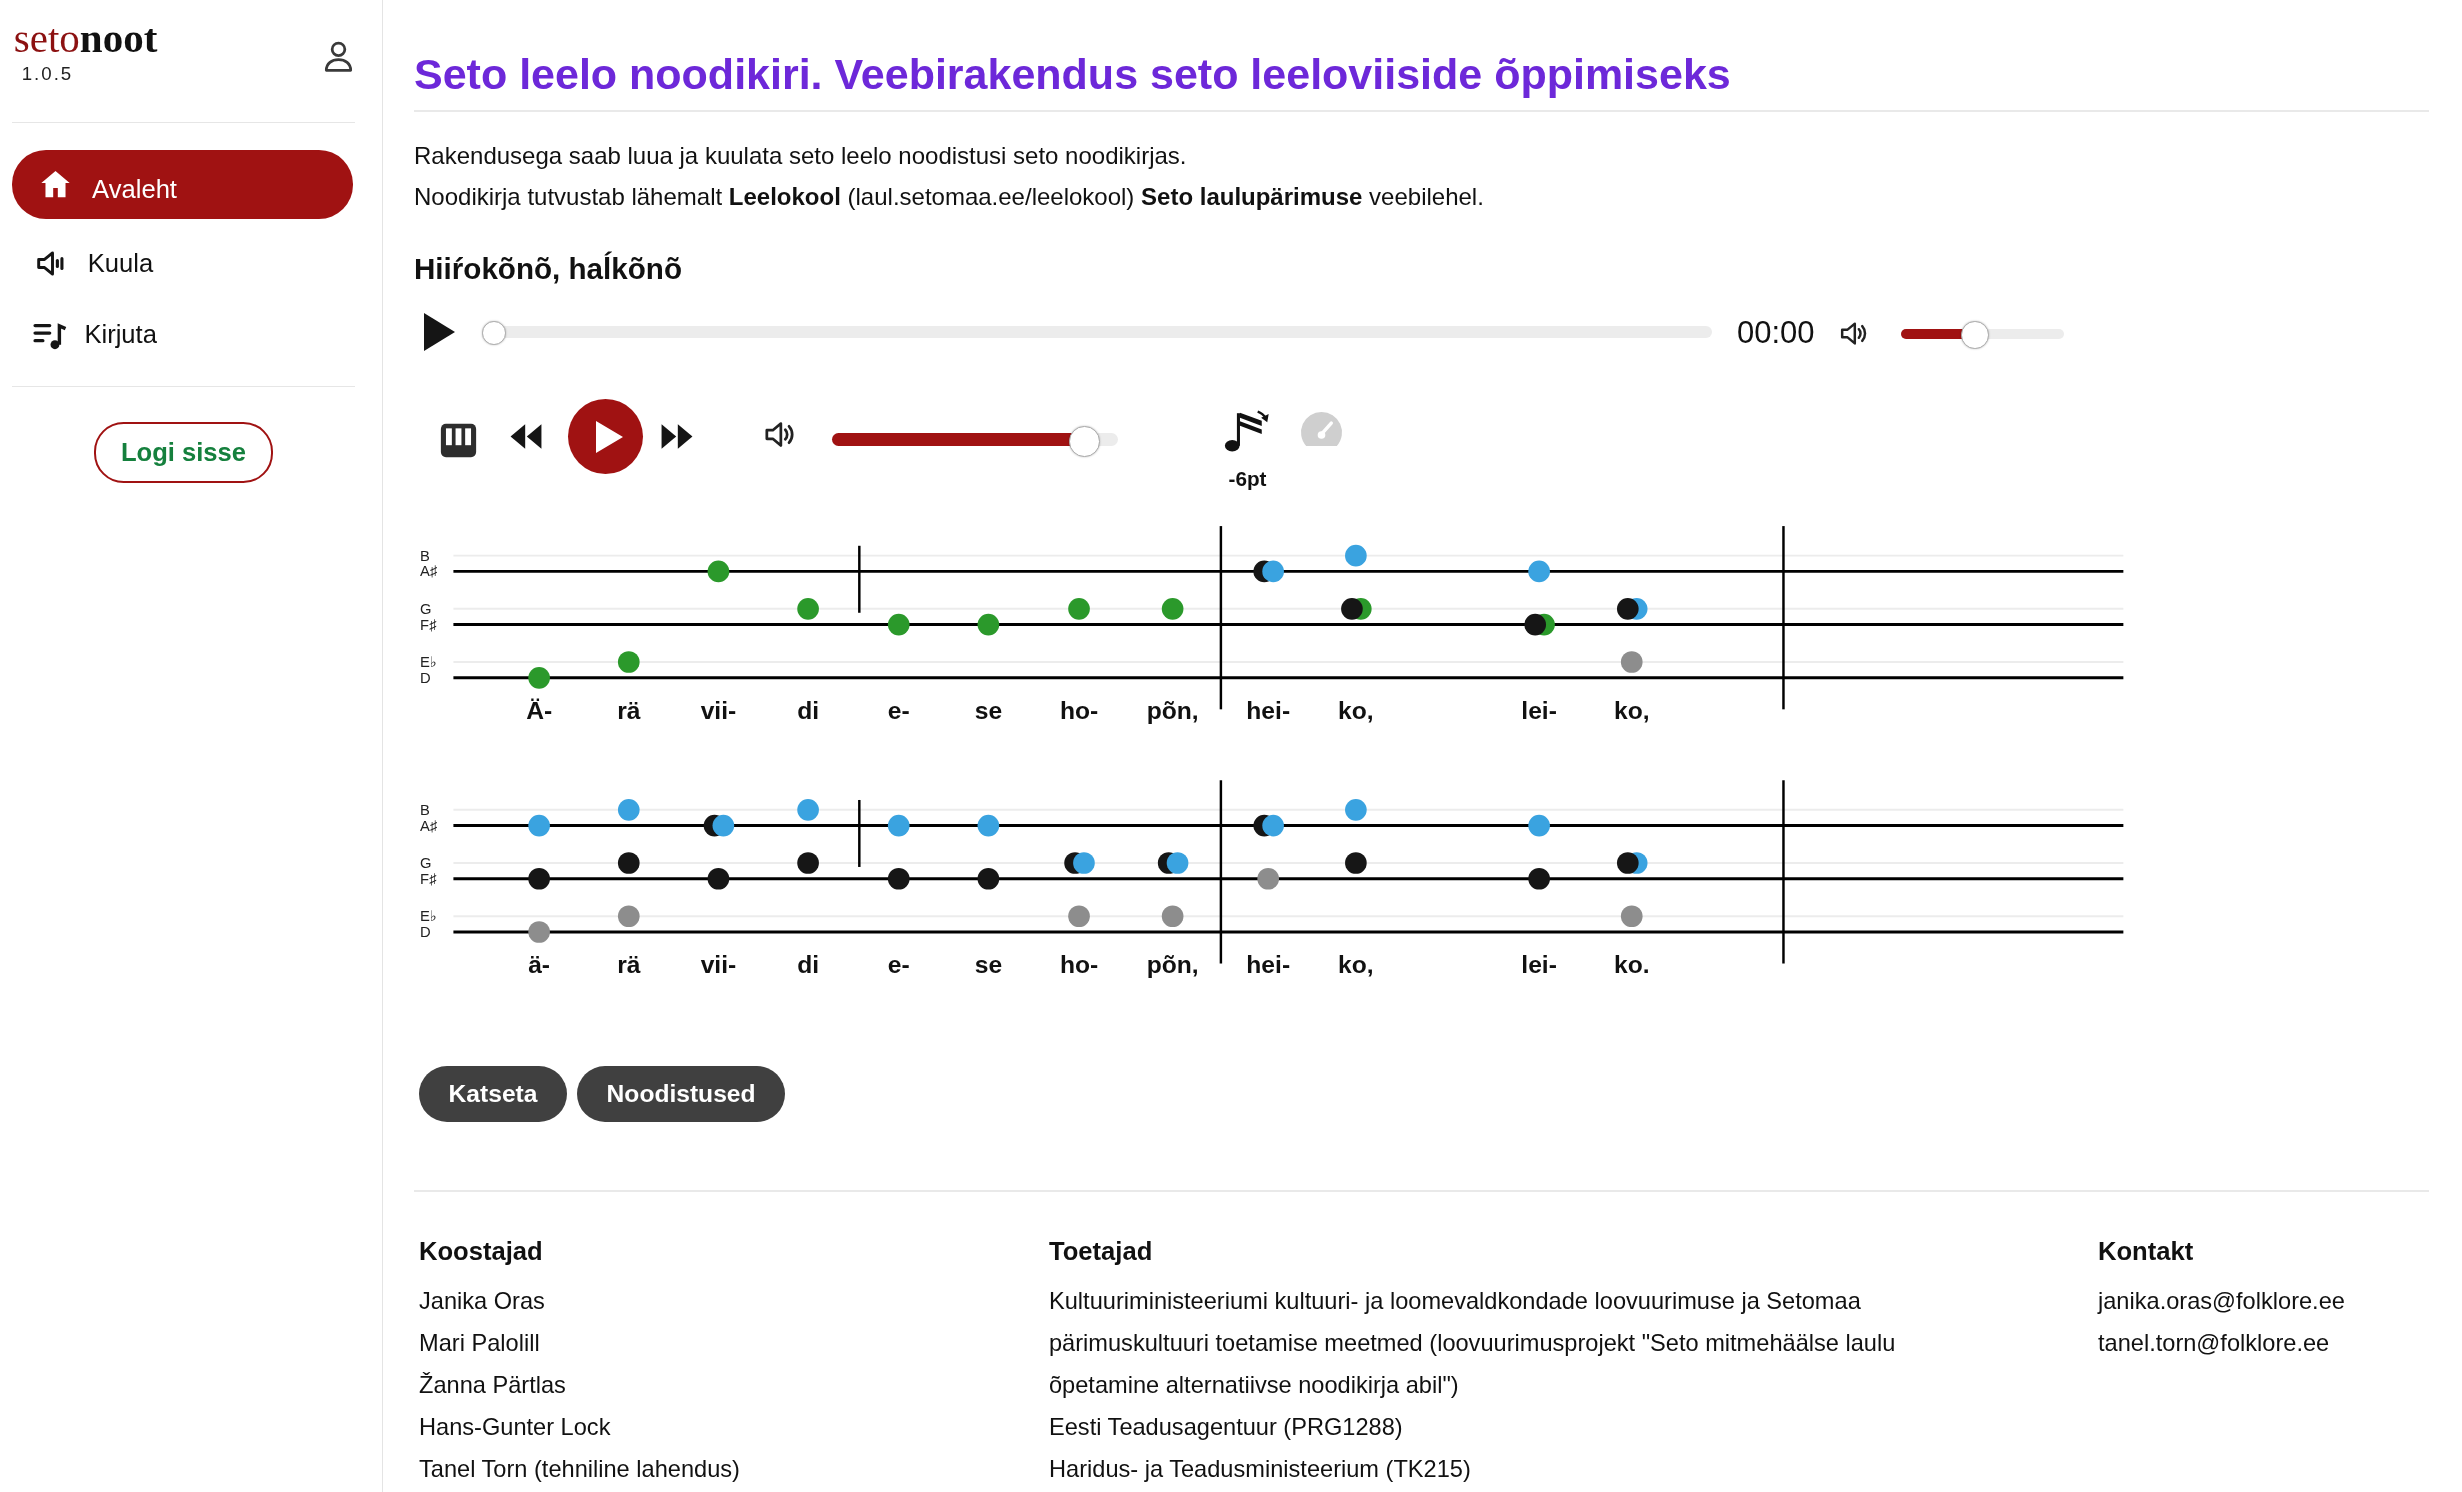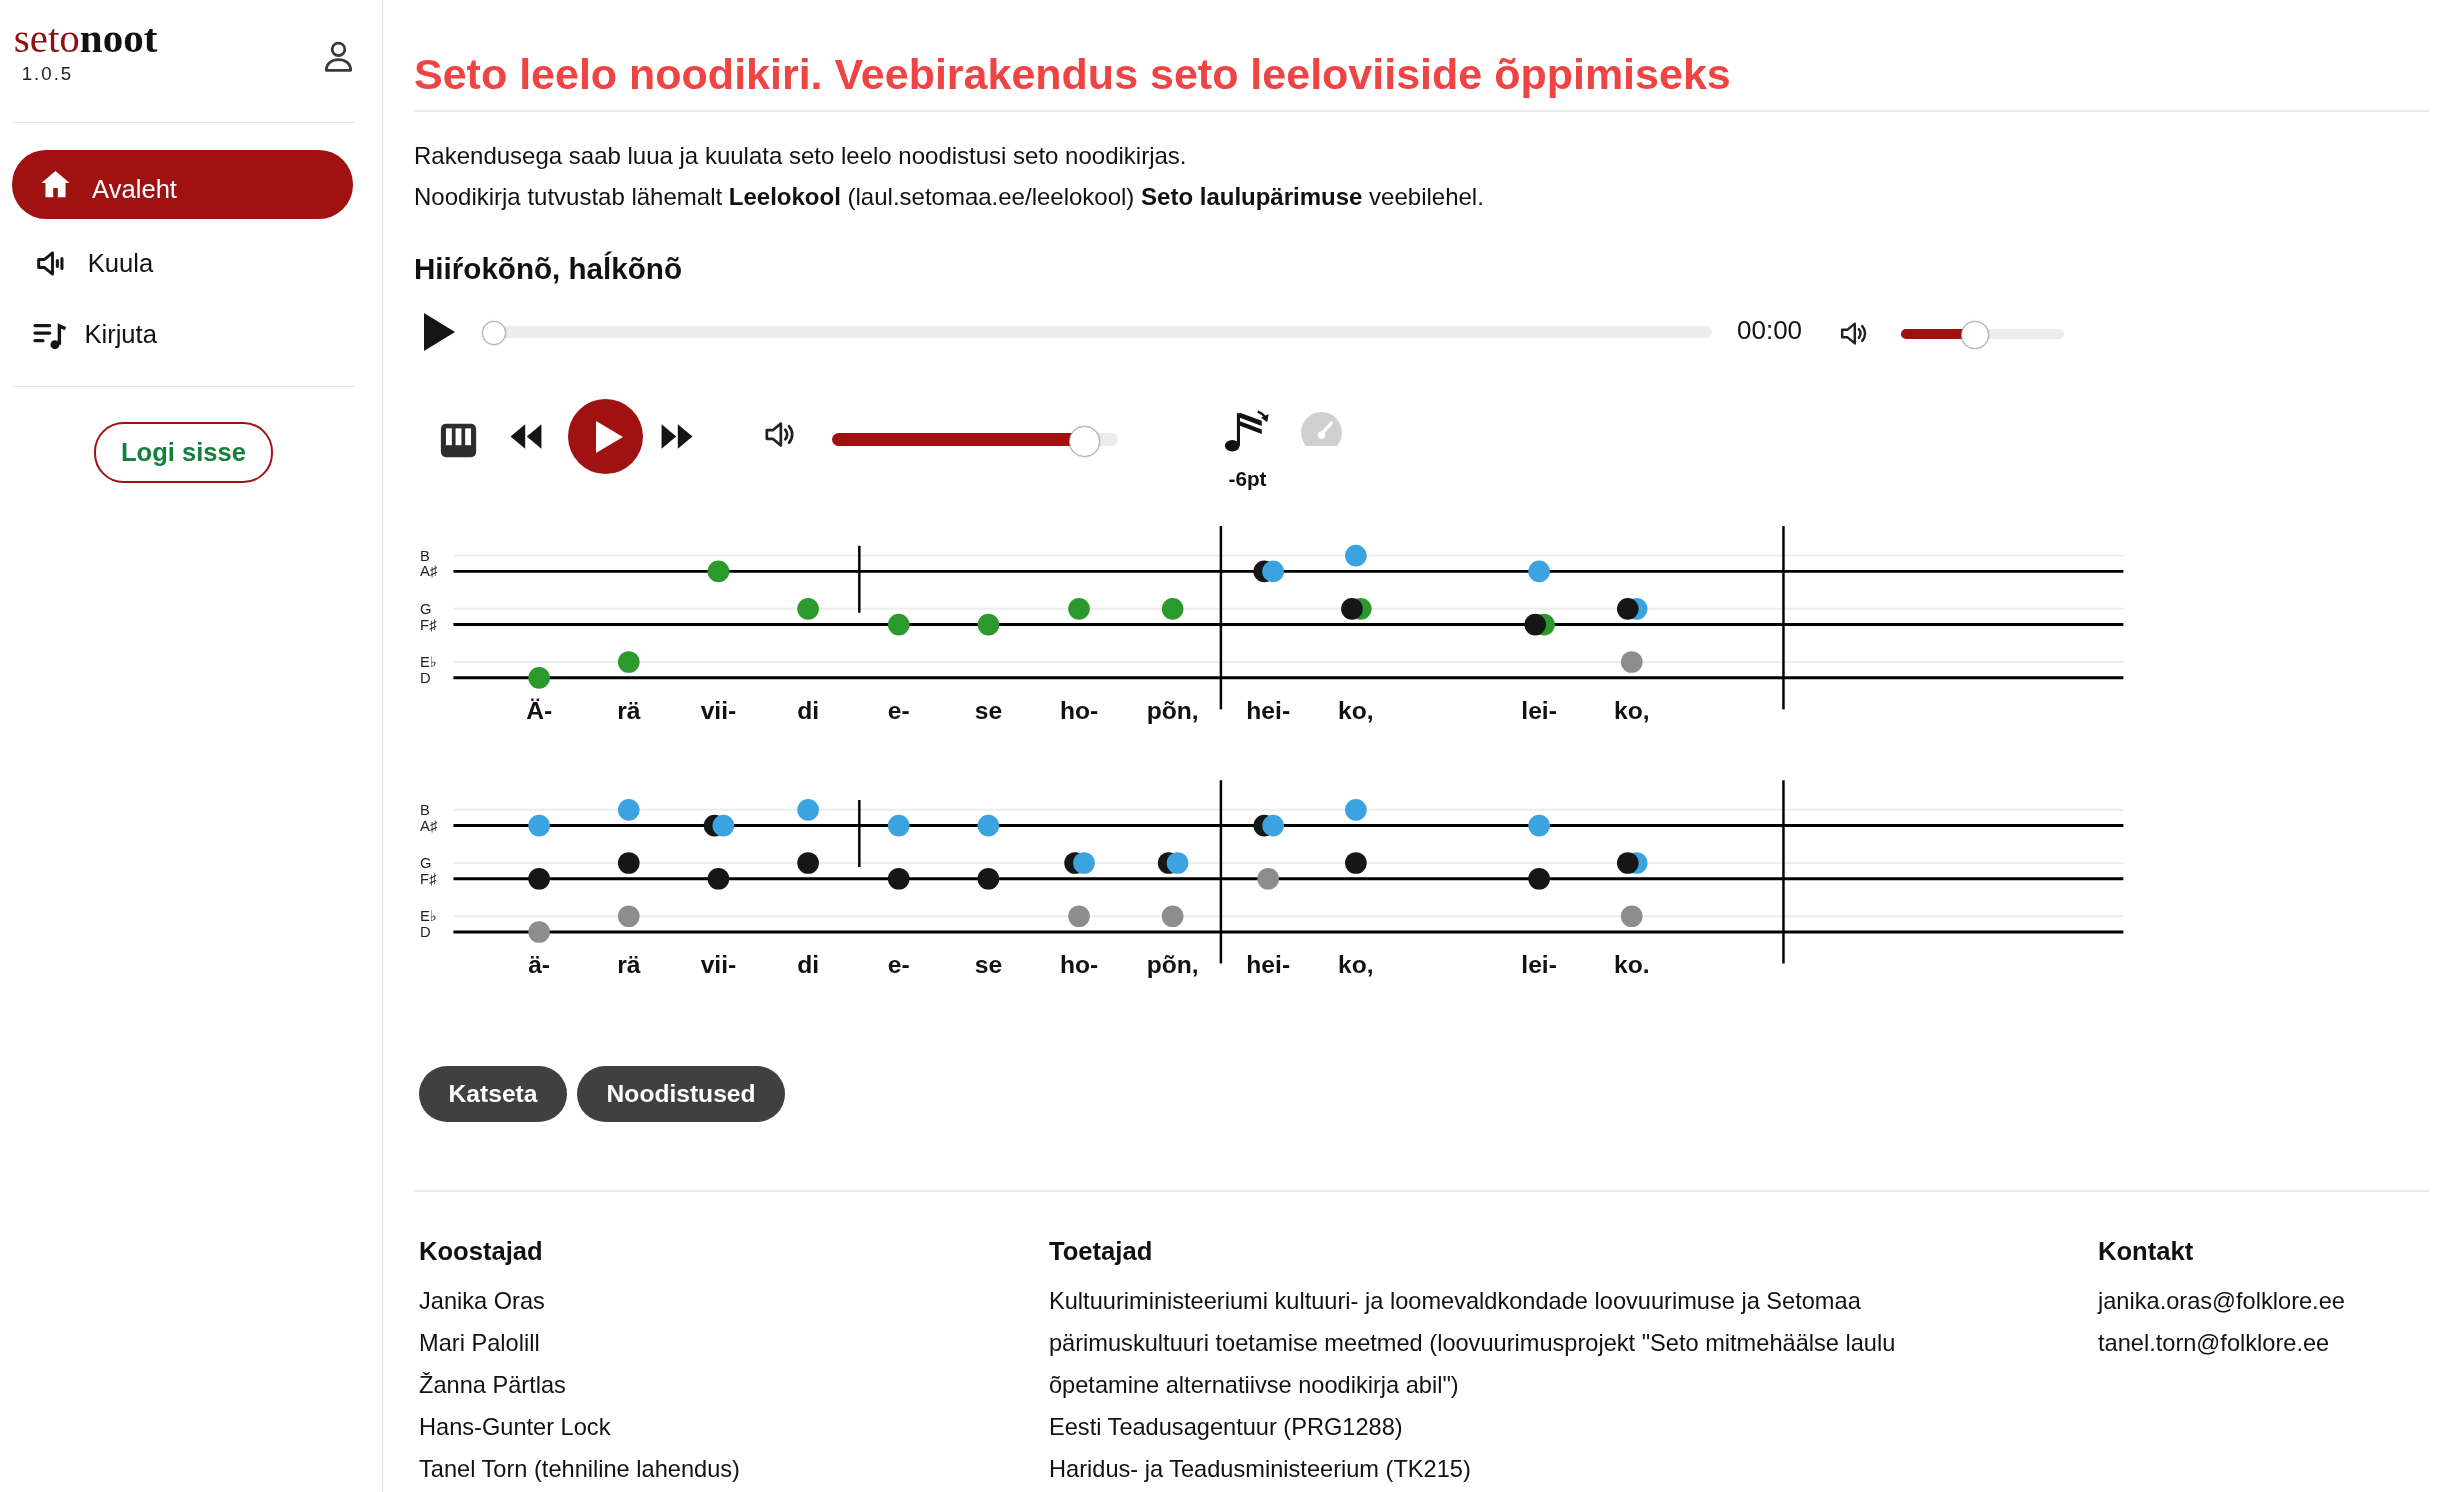--- a/index.html
+++ b/index.html
@@ -18,30 +18,30 @@
   .side-hr{left:11.8px;width:343px;height:0;border-top:1px solid #e6e6e6;}
   .nav-pill{left:11.8px;top:150px;width:341px;height:69px;border-radius:34px;background:#a01212;display:flex;align-items:center;cursor:pointer;}
   .nav-pill .nav-ico{margin-left:25.6px;width:37px;height:37px;}
   .nav-pill .nav-lbl{margin-left:17.7px;color:#fff;font-size:25.6px;margin-top:9px;}
   .nav-item{display:flex;align-items:center;cursor:pointer;}
   .nav-item .nav-ico{width:39px;height:39px;}
   .nav-item .nav-lbl{margin-left:15.8px;color:#111;font-size:25.6px;}
   .login-btn{left:94px;top:422px;width:175px;height:57px;border-radius:29.6px;border:2.5px solid #a01212;
     color:#15803d;font-weight:700;font-size:25.6px;display:flex;align-items:center;justify-content:center;background:#fff;cursor:pointer;}
   
-  .page-title{left:414px;top:21.7px;width:2029px;font-size:43px;font-weight:700;color:#ef4444;}
+  .page-title{left:414px;top:21.7px;width:2029px;font-size:43px;font-weight:700;color:#6d28d9;}
   .main-hr{left:414px;width:2015px;height:0;border-top:2px solid #e9e9e9;}
   .intro{left:414px;width:1872px;font-size:24px;color:#111;}
   .song-title{left:414px;top:252px;font-size:29.6px;font-weight:700;color:#111;}
   
   .play-tri{left:424px;top:313px;width:0;height:0;border-left:31.5px solid #151515;border-top:19.7px solid transparent;border-bottom:19.7px solid transparent;cursor:pointer;}
   .track{background:#ececec;border-radius:6.9px;}
   .fill{background:#a01212;border-radius:6.9px;height:100%;}
   .knob{background:#fff;border:1.5px solid #a9a9a9;border-radius:50%;box-shadow:0 0 2px rgba(0,0,0,.25);}
-  .time{left:1737px;top:315px;font-size:26px;color:#111;}
+  .time{left:1737px;top:315px;font-size:31px;color:#111;}
   
   .big-play{left:568px;top:399px;width:75px;height:75px;border-radius:50%;background:#a01212;display:flex;align-items:center;justify-content:center;cursor:pointer;}
   .big-play .tri{width:0;height:0;border-left:27.6px solid #fff;border-top:16.7px solid transparent;border-bottom:16.7px solid transparent;margin-left:7.9px;}
   .transpose-label{left:1208px;top:467px;width:79px;text-align:center;font-size:20.7px;font-weight:700;color:#111;}
   
   .red-btn{top:1066px;height:56px;border-radius:28.6px;background:#404040;color:#fff;font-weight:700;font-size:24.6px;
     display:flex;align-items:center;justify-content:center;padding:0 29.6px;cursor:pointer;border:none;}
   
   .foot-col{top:1237px;font-size:23.6px;color:#111;}
   .foot-col .head{font-weight:700;font-size:25.6px;margin-bottom:13.8px;}

